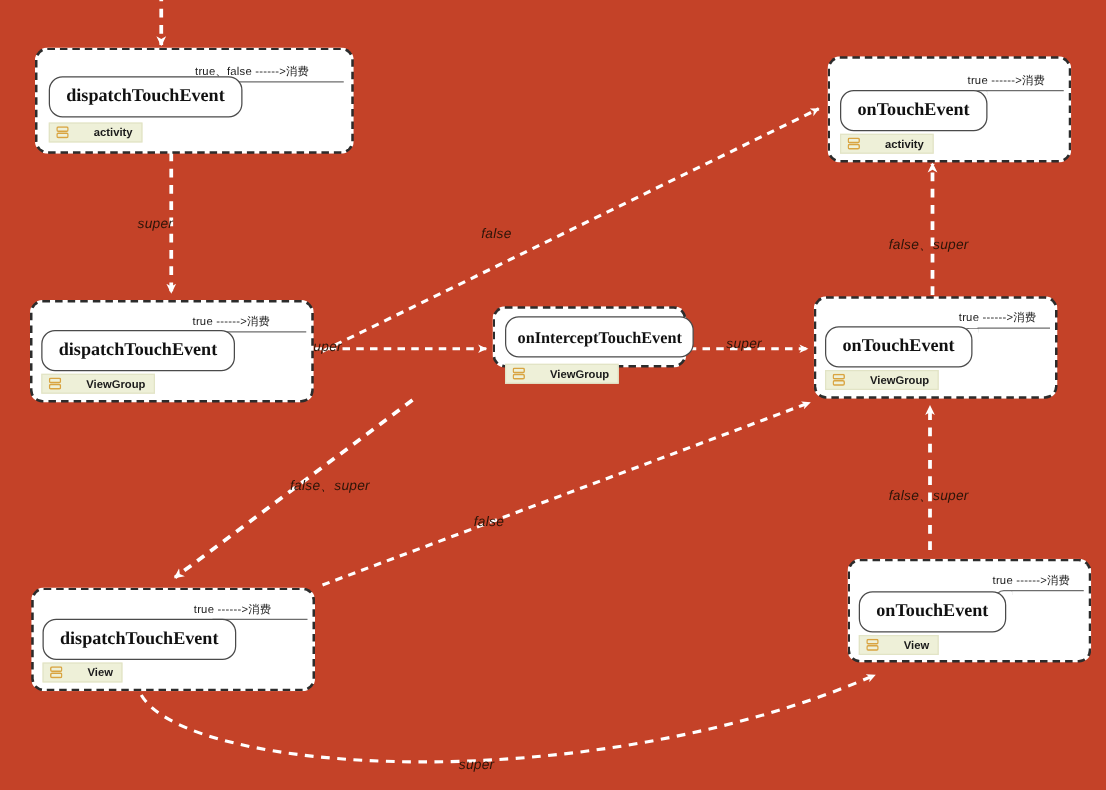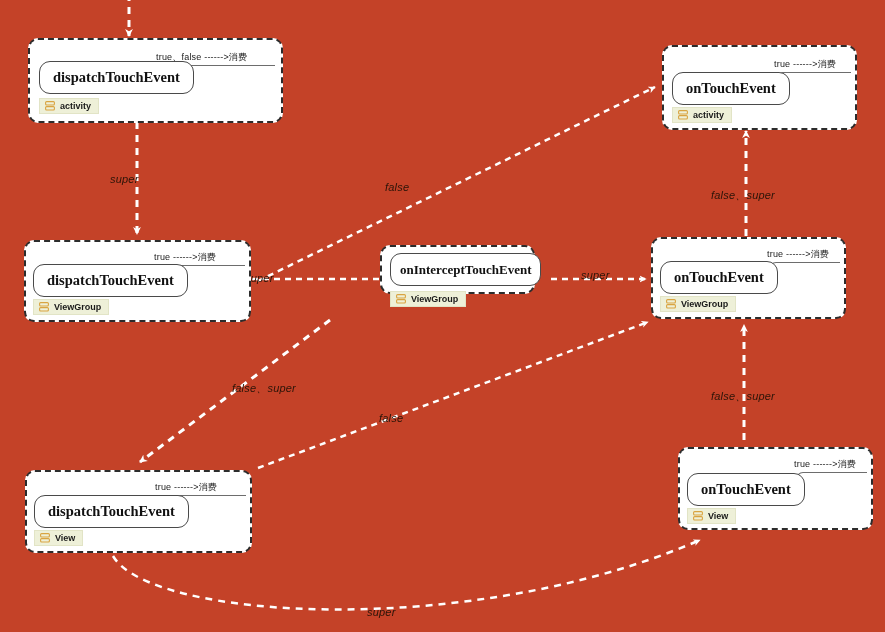--- a/index.html
+++ b/index.html
@@ -56,21 +56,21 @@
     color: #111111;
     white-space: nowrap;
   }
   .tag {
     position: absolute;
     background: #eef0d8;
     border: 1px solid #e2e4c6;
     box-sizing: border-box;
     display: flex;
     align-items: center;
-    gap: 5px;
+    gap: 20px;
     padding: 2px 7px 2px 5px;
     height: 16px;
     font-family: "Liberation Sans", sans-serif;
     font-weight: bold;
     font-size: 9px;
     color: #1a1a1a;
     white-space: nowrap;
   }
   .tag svg { display: block; }
   
@@ -185,21 +185,21 @@
     <div class="pill" style="left:7px; top:22px;">dispatchTouchEvent</div>
     <div class="tag" style="left:7px; top:57px;">
       <svg width="10" height="10" viewBox="0 0 10 10">
         <rect x="0.6" y="0.6" width="8.8" height="3.4" rx="1" fill="none" stroke="#d9a441" stroke-width="1.1"></rect>
         <rect x="0.6" y="5.6" width="8.8" height="3.4" rx="1" fill="none" stroke="#d9a441" stroke-width="1.1"></rect>
       </svg>
       <span>ViewGroup</span>
     </div>
   </div>
 
-  <div class="node" style="left:380px; top:245px; width:155px; height:49px;">
+  <div class="node" style="left:394px; top:245px; width:155px; height:49px;">
     <div class="pill" style="left:8px; top:6px; font-size:13px; padding:0 9px;">onInterceptTouchEvent</div>
     <div class="tag" style="left:8px; top:44px;">
       <svg width="10" height="10" viewBox="0 0 10 10">
         <rect x="0.6" y="0.6" width="8.8" height="3.4" rx="1" fill="none" stroke="#d9a441" stroke-width="1.1"></rect>
         <rect x="0.6" y="5.6" width="8.8" height="3.4" rx="1" fill="none" stroke="#d9a441" stroke-width="1.1"></rect>
       </svg>
       <span>ViewGroup</span>
     </div>
   </div>
 

